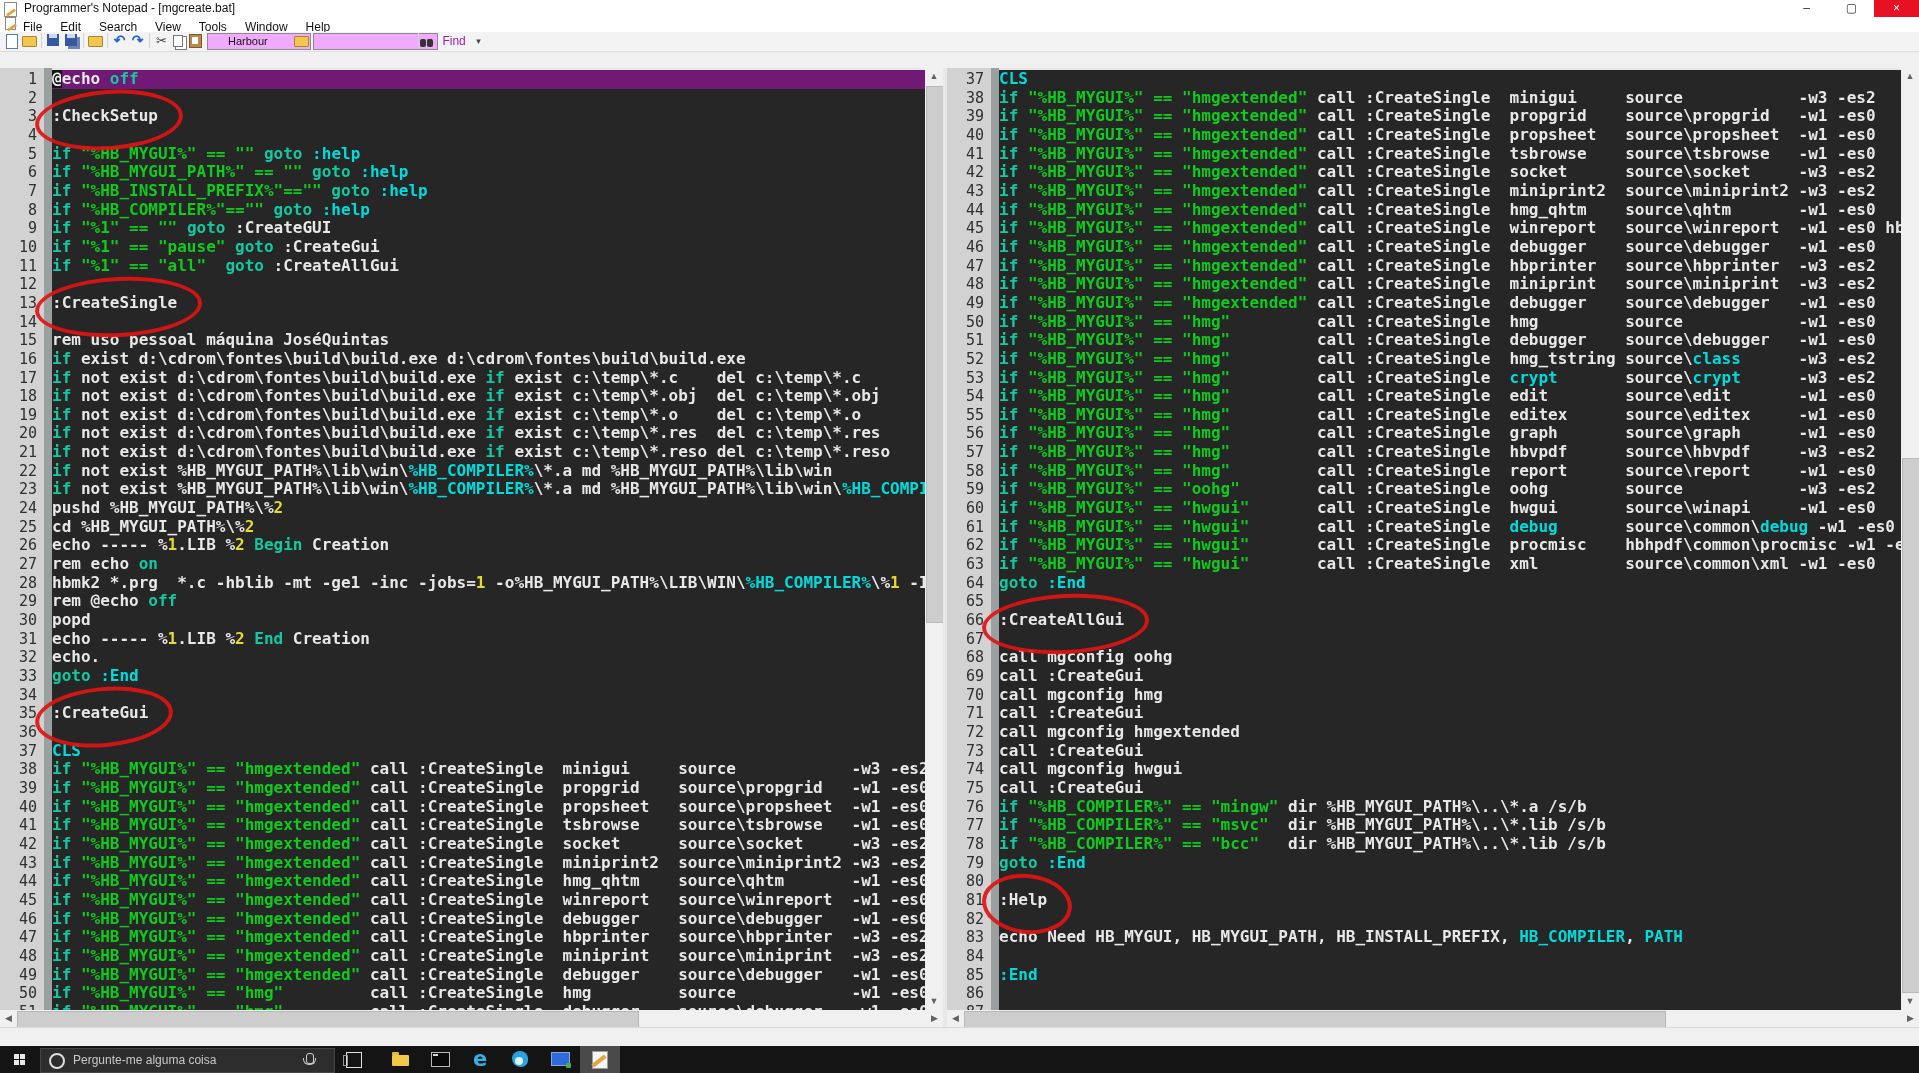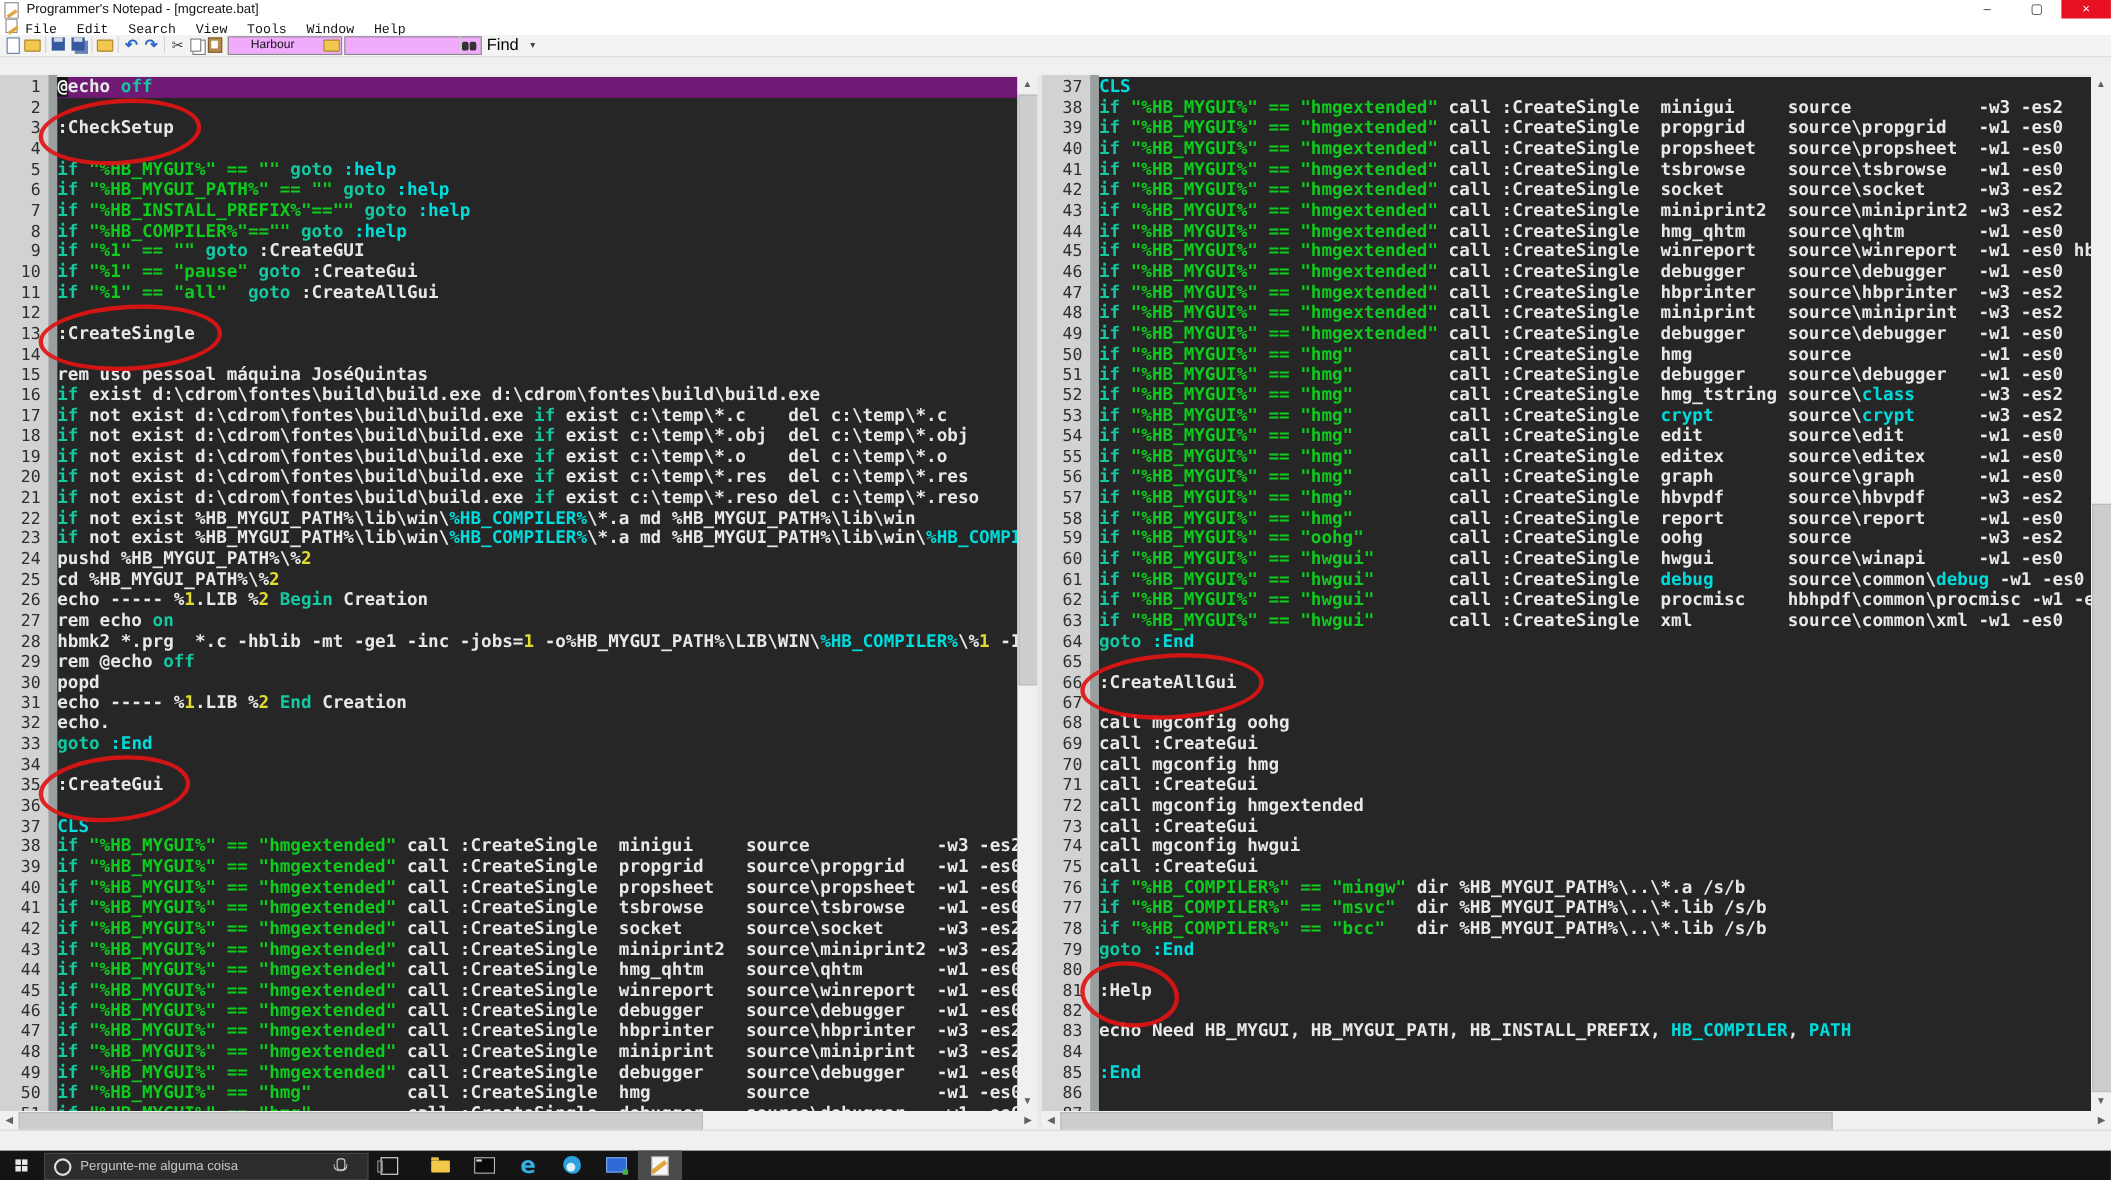--- a/index.html
+++ b/index.html
@@ -15,41 +15,41 @@
   #btn-max{left:1829px;}
   #btn-close{left:1874px;background:#e81123;color:#fff;}
   #app-icon{left:4px;top:2px;}
   .mini-doc{width:11px;height:13px;background:#fff;border:1px solid #8a8a8a;position:relative;}
   .mini-doc::after{content:"";position:absolute;left:1px;top:8px;width:10px;height:3px;background:#e0a53c;transform:rotate(-35deg);}
 
   
   #menubar{left:0;top:17px;width:1919px;height:15px;background:#ffffff;}
   #menu-doc-icon{left:5px;top:0px;}
   .menu-item{display:inline-block;padding:0 9px;font-size:12px;color:#111;line-height:15px;}
-  #menu-items{position:absolute;left:14px;top:0;font-family:Liberation Mono, monospace;}
+  #menu-items{position:absolute;left:14px;top:0;}
 
   
   #toolbar{left:0;top:32px;width:1919px;height:19px;background:#f3f3f3;border-bottom:1px solid #dcdcdc;}
   .tbi{position:absolute;top:1px;width:17px;height:16px;}
   .tbsep{position:absolute;top:1px;width:1px;height:15px;background:#d2d2d2;}
   .icon-new-file{background:#fff;border:1px solid #5b7aa8;width:10px;height:13px;margin:1px 3px;}
   .icon-open-file,.icon-save-copy,.icon-export{background:#f3c64e;border:1px solid #a8872c;width:13px;height:9px;margin:3px 1px;border-radius:1px;}
   .icon-save,.icon-save-all{background:#35589e;width:12px;height:12px;margin:1px 2px;position:relative;}
   .icon-save::after,.icon-save-all::after{content:"";position:absolute;left:2px;top:0;width:8px;height:4px;background:#cfd8ea;}
   .icon-save-all{box-shadow:3px 3px 0 #6d84b4;}
   .icon-undo,.icon-redo{color:#2a64c8;font-size:14px;line-height:15px;text-align:center;font-weight:bold;}
   .icon-cut{color:#444;font-size:13px;line-height:15px;text-align:center;}
   .icon-copy{width:8px;height:10px;background:#fff;border:1px solid #777;margin:2px 3px;box-shadow:3px 2px 0 #fff,3px 2px 0 1px #777;}
   .icon-paste{width:11px;height:12px;background:#b58a4e;border:1px solid #7c5c2c;margin:1px 2px;position:relative;}
   .icon-paste::after{content:"";position:absolute;left:2px;top:2px;width:6px;height:7px;background:#fff;}
   .combo{position:absolute;top:1px;height:15px;background:#f0abfc;border:1px solid #8a8a8a;font-size:11px;line-height:15px;color:#111;padding-left:20px;}
   .combo .arr{position:absolute;right:1px;top:1px;width:13px;height:11px;color:#555;font-size:9px;text-align:center;line-height:12px;}
   #find-group{left:420px;top:1px;position:absolute;height:16px;}
   .binoc{display:inline-block;width:6px;height:8px;background:#333;border-radius:2px;margin-top:4px;}
-  #find-label{font-size:15px;color:#000000;margin:0 6px 0 5px;vertical-align:top;line-height:16px;display:inline-block;}
+  #find-label{font-size:12px;color:#a21caf;margin:0 6px 0 5px;vertical-align:top;line-height:16px;display:inline-block;}
   #find-caret{font-size:9px;color:#444;vertical-align:top;line-height:16px;}
 
   
   #tabbar{left:0;top:69px;width:1919px;height:17px;background:#ececec;border-bottom:1px solid #cfcfcf;}
   #tab-active{left:2px;top:1px;height:16px;background:#fff;border:1px solid #989898;border-bottom:none;
     font-size:11px;padding:1px 8px 0 6px;color:#111;}
   #tab-buttons{right:6px;top:2px;position:absolute;color:#555;font-size:10px;letter-spacing:6px;}
 
   
   #editor{left:0;top:68px;width:1919px;height:959px;background:#e8e8e8;}

